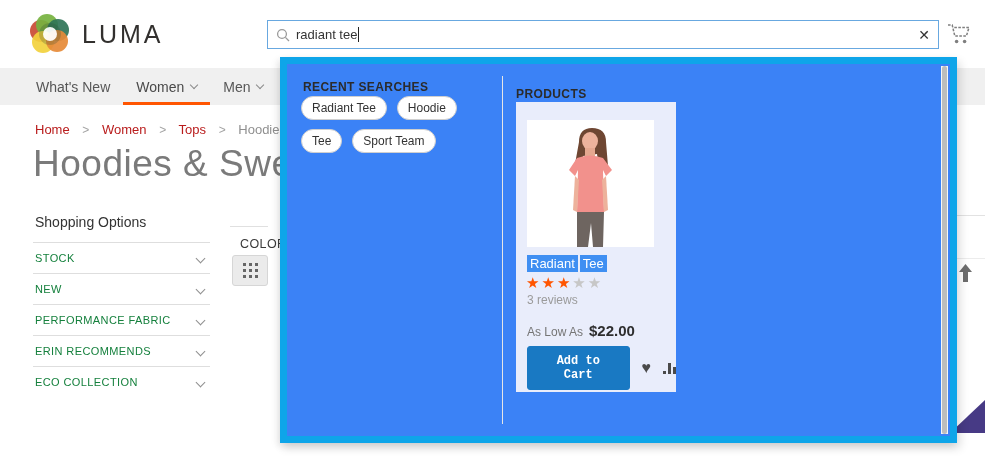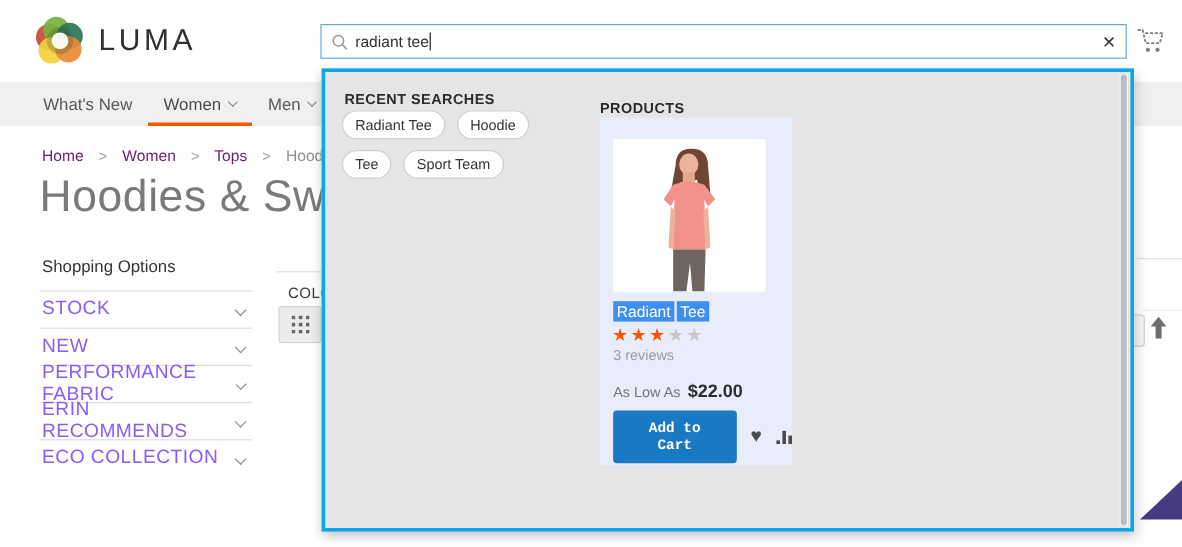--- a/index.html
+++ b/index.html
@@ -30,49 +30,49 @@
   
   .navbar { position:absolute; left:0; top:68px; width:985px; height:37px; background:#f0f0f0;
     display:flex; align-items:stretch; padding-left:23px; }
   .nav-item { display:flex; align-items:center; padding:0 13px; font-size:14px; color:#575757; cursor:pointer; }
   .nav-item.active { box-shadow:inset 0 -3px 0 #ff5501; color:#4a4a4a; }
   .chev { display:inline-block; width:6px; height:6px; border-right:1px solid #8a8a8a;
     border-bottom:1px solid #8a8a8a; transform:rotate(45deg); margin-left:7px; margin-top:-3px; }
 
   
   .breadcrumb { position:absolute; left:35px; top:122px; font-size:13px; white-space:nowrap; }
-  .breadcrumb a { color:#701a75; text-decoration:none; cursor:pointer; }
+  .breadcrumb a { color:#b91c1c; text-decoration:none; cursor:pointer; }
   .bc-sep { color:#a3a3a3; margin:0 9px; font-size:12px; }
   .bc-current { color:#8f8f8f; }
   .page-title { position:absolute; left:33px; top:143px; font-size:37px; font-weight:300;
     color:#7a7a7a; white-space:nowrap; letter-spacing:.5px; }
 
   
   .shop-options { position:absolute; left:35px; top:214px; font-size:14px; color:#333; }
   .filters { position:absolute; left:33px; top:242px; width:177px; }
   .filter-row { height:31px; border-top:1px solid #dedede; display:flex; align-items:center;
-    justify-content:space-between; font-size:16px; letter-spacing:.4px; color:#8b5cf6; cursor:pointer; padding:0 4px 0 2px; }
+    justify-content:space-between; font-size:11px; letter-spacing:.4px; color:#15803d; cursor:pointer; padding:0 4px 0 2px; }
   .filter-row .chev { width:7px; height:7px; margin:0 2px 0 0; border-color:#8f8f8f; }
 
   
   .hr-a { position:absolute; left:230px; top:226px; width:38px; height:1px; background:#e0e0e0; }
   .color-label { position:absolute; left:240px; top:237px; font-size:12.5px; color:#3a3a3a; letter-spacing:.4px; }
   .grid-btn { position:absolute; left:232px; top:255px; width:36px; height:31px; background:#ebebeb;
     border:1px solid #d6d6d6; border-radius:3px; display:flex; align-items:center; justify-content:center; cursor:pointer; }
   .hr-b { position:absolute; left:948px; top:215px; width:37px; height:1px; background:#e2e2e2; }
   .hr-c { position:absolute; left:952px; top:258px; width:33px; height:1px; background:#ececec; }
   .sorter-stub { position:absolute; left:941px; top:262px; width:13px; height:27px;
     background:#f6f6f6; border:1px solid #cfcfcf; border-radius:0 3px 3px 0; }
   .sort-dir { position:absolute; left:958px; top:263px; width:16px; height:22px; cursor:pointer; }
   .purple-tri { position:absolute; left:950px; top:400px; width:0; height:0;
     border-bottom:33px solid #473a85; border-left:35px solid transparent; }
 
   
-  .dropdown { position:absolute; left:268px; top:57px; width:677px; height:386px; background:#e5e5e5;
-    border:3px solid #0ea5e9; box-shadow:-3px 3px 7px rgba(0,0,0,.08), 3px 5px 9px rgba(0,0,0,.14); z-index:10; }
+  .dropdown { position:absolute; left:280px; top:57px; width:677px; height:386px; background:#3b82f6;
+    border:7px solid #0ea5e9; box-shadow:-3px 3px 7px rgba(0,0,0,.08), 3px 5px 9px rgba(0,0,0,.14); z-index:10; }
   .dd-divider { position:absolute; left:215px; top:12px; bottom:12px; width:1px; background:#e6e6e6; }
   .dd-scroll-track { position:absolute; right:2px; top:2px; bottom:2px; width:7px; background:#f6f6f6; }
   .dd-scroll-thumb { position:absolute; right:1px; top:0; bottom:0; width:5px; background:#bdbdbd; border-radius:3px; }
 
   .recent-head { position:absolute; left:16px; top:16px; font-size:12px; font-weight:bold;
     letter-spacing:.4px; color:#2b2b2b; }
   .pills { position:absolute; left:14px; top:32px; width:206px; display:flex; flex-wrap:wrap; gap:9px 10px; }
   .pill { border:1px solid #cfcfcf; border-radius:15px; padding:4px 10px; font-size:12px;
     color:#333; background:#fff; cursor:pointer; white-space:nowrap; }
 

